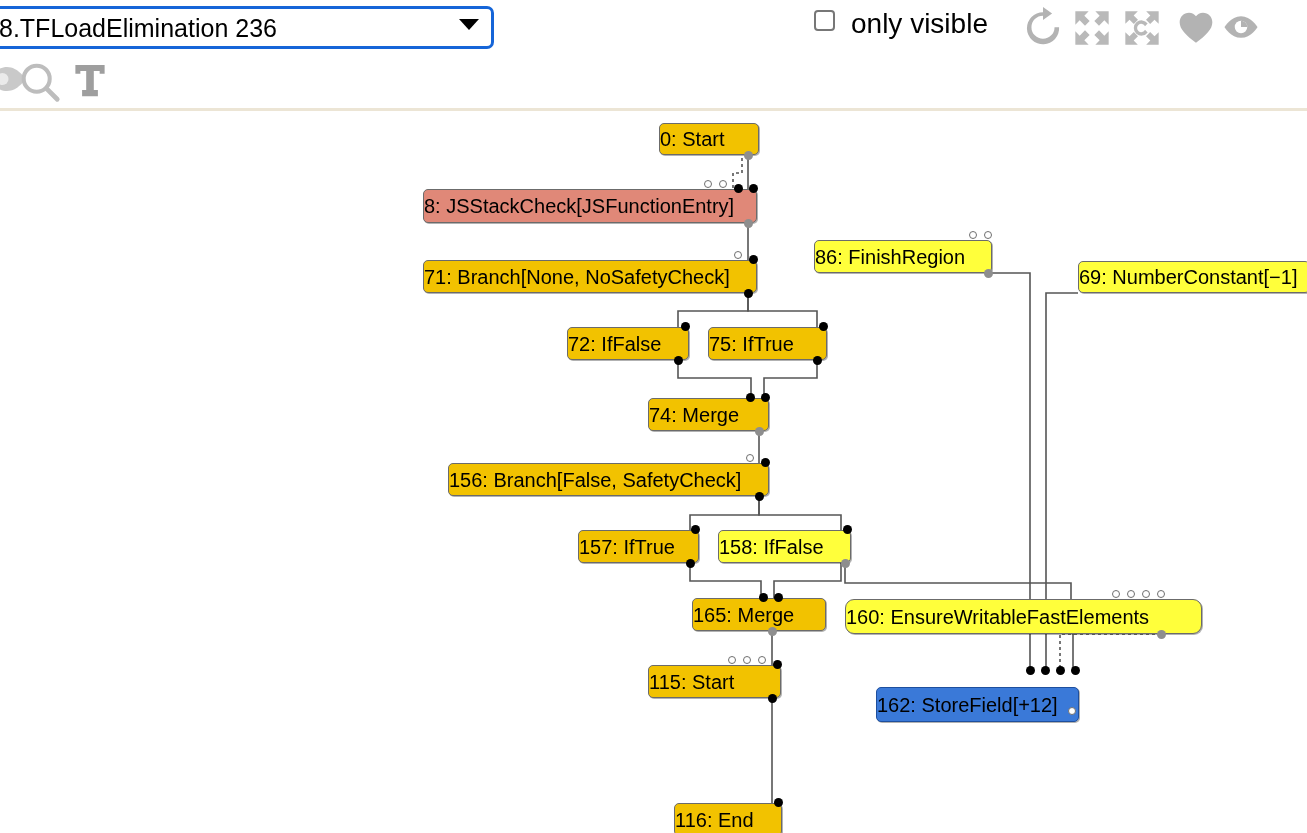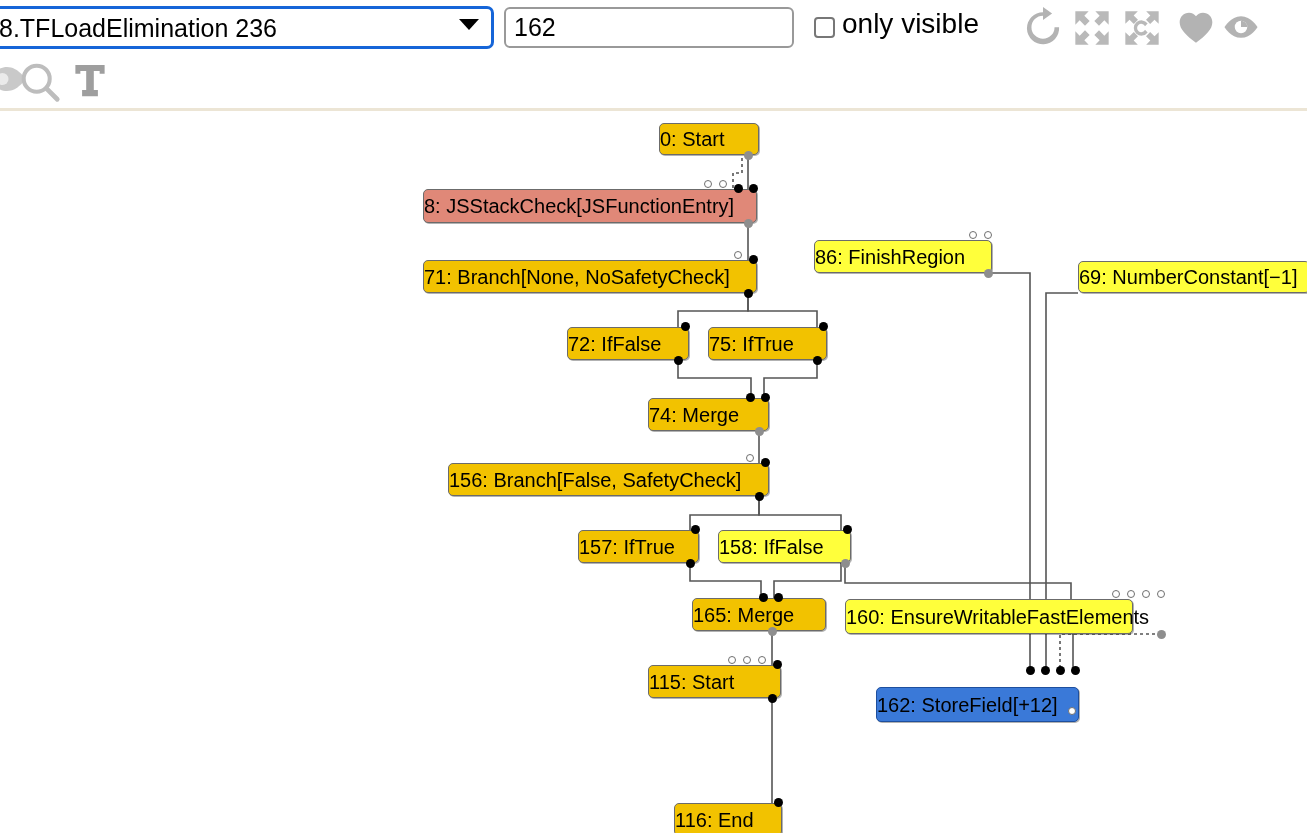--- a/index.html
+++ b/index.html
@@ -81,22 +81,22 @@
     border-radius: 6px;
     padding: 0 8px;
     outline: none;
   }
 
   
   #only-visible-wrap {
     position: absolute;
     left: 814px; top: 10px;
     display: flex;
-    align-items: flex-end;
-    gap: 7px;
+    align-items: flex-start;
+    gap: 16px;
   }
   #only-visible-box {
     width: 21px; height: 21px;
     box-sizing: border-box;
     border: 2px solid #777;
     border-radius: 4px;
     background: #fff;
   }
   #only-visible-label {
     font-size: 28px;
@@ -192,21 +192,20 @@
 
 <div id="app">
 
   <div id="toolbar">
 
     <select id="phase-select">
       <option>8.TFLoadElimination 236</option>
     </select>
     <div id="phase-select-arrow"></div>
 
-    <input id="node-id-input" type="text" value="162" style="">
 
     <div id="only-visible-wrap">
       <div id="only-visible-box"></div>
       <span id="only-visible-label">only visible</span>
     </div>
 
     <span class="tb-icon" id="icon-refresh">
       <svg width="42" height="42" viewBox="0 0 24 24">
         <path fill="#b3b3b3" d="M12 3.5 V0.6 L17.2 4.3 L12 8 V5.5 A6.6 6.6 0 1 0 18.6 12.1 H21.2 A9.2 9.2 0 1 1 12 3.5 Z"></path>
       </svg>
@@ -342,21 +341,21 @@
         <div class="port filled" style="left: 691px; top: 412px;"></div>
         <div class="gnode yellow" style="left: 718px; top: 417px; width: 133px; height: 33px;">
           <span>158: IfFalse</span>
         </div>
         <div class="port filled" style="left: 843px; top: 412px;"></div>
         <div class="gnode gold" style="left: 648px; top: 485px; width: 134px; height: 33px; margin-left: 44px;">
           <span>165: Merge</span>
         </div>
         <div class="port filled" style="left: 759px; top: 480px;"></div>
         <div class="port filled" style="left: 774px; top: 480px;"></div>
-        <div class="gnode yellow" style="left: 845px; top: 486px; width: 288px; height: 35px;">
+        <div class="gnode yellow" style="left: 845px; top: 486px; width: 357px; height: 35px; border-radius: 9px;">
           <span>160: EnsureWritableFastElements</span>
         </div>
         <div class="port hollow" style="left: 1112px; top: 477px;"></div>
         <div class="port hollow" style="left: 1127px; top: 477px;"></div>
         <div class="port hollow" style="left: 1142px; top: 477px;"></div>
         <div class="port hollow" style="left: 1157px; top: 477px;"></div>
         <div class="gnode gold" style="left: 648px; top: 552px; width: 133px; height: 33px;">
           <span>115: Start</span>
         </div>
         <div class="port hollow" style="left: 728px; top: 543px;"></div>

